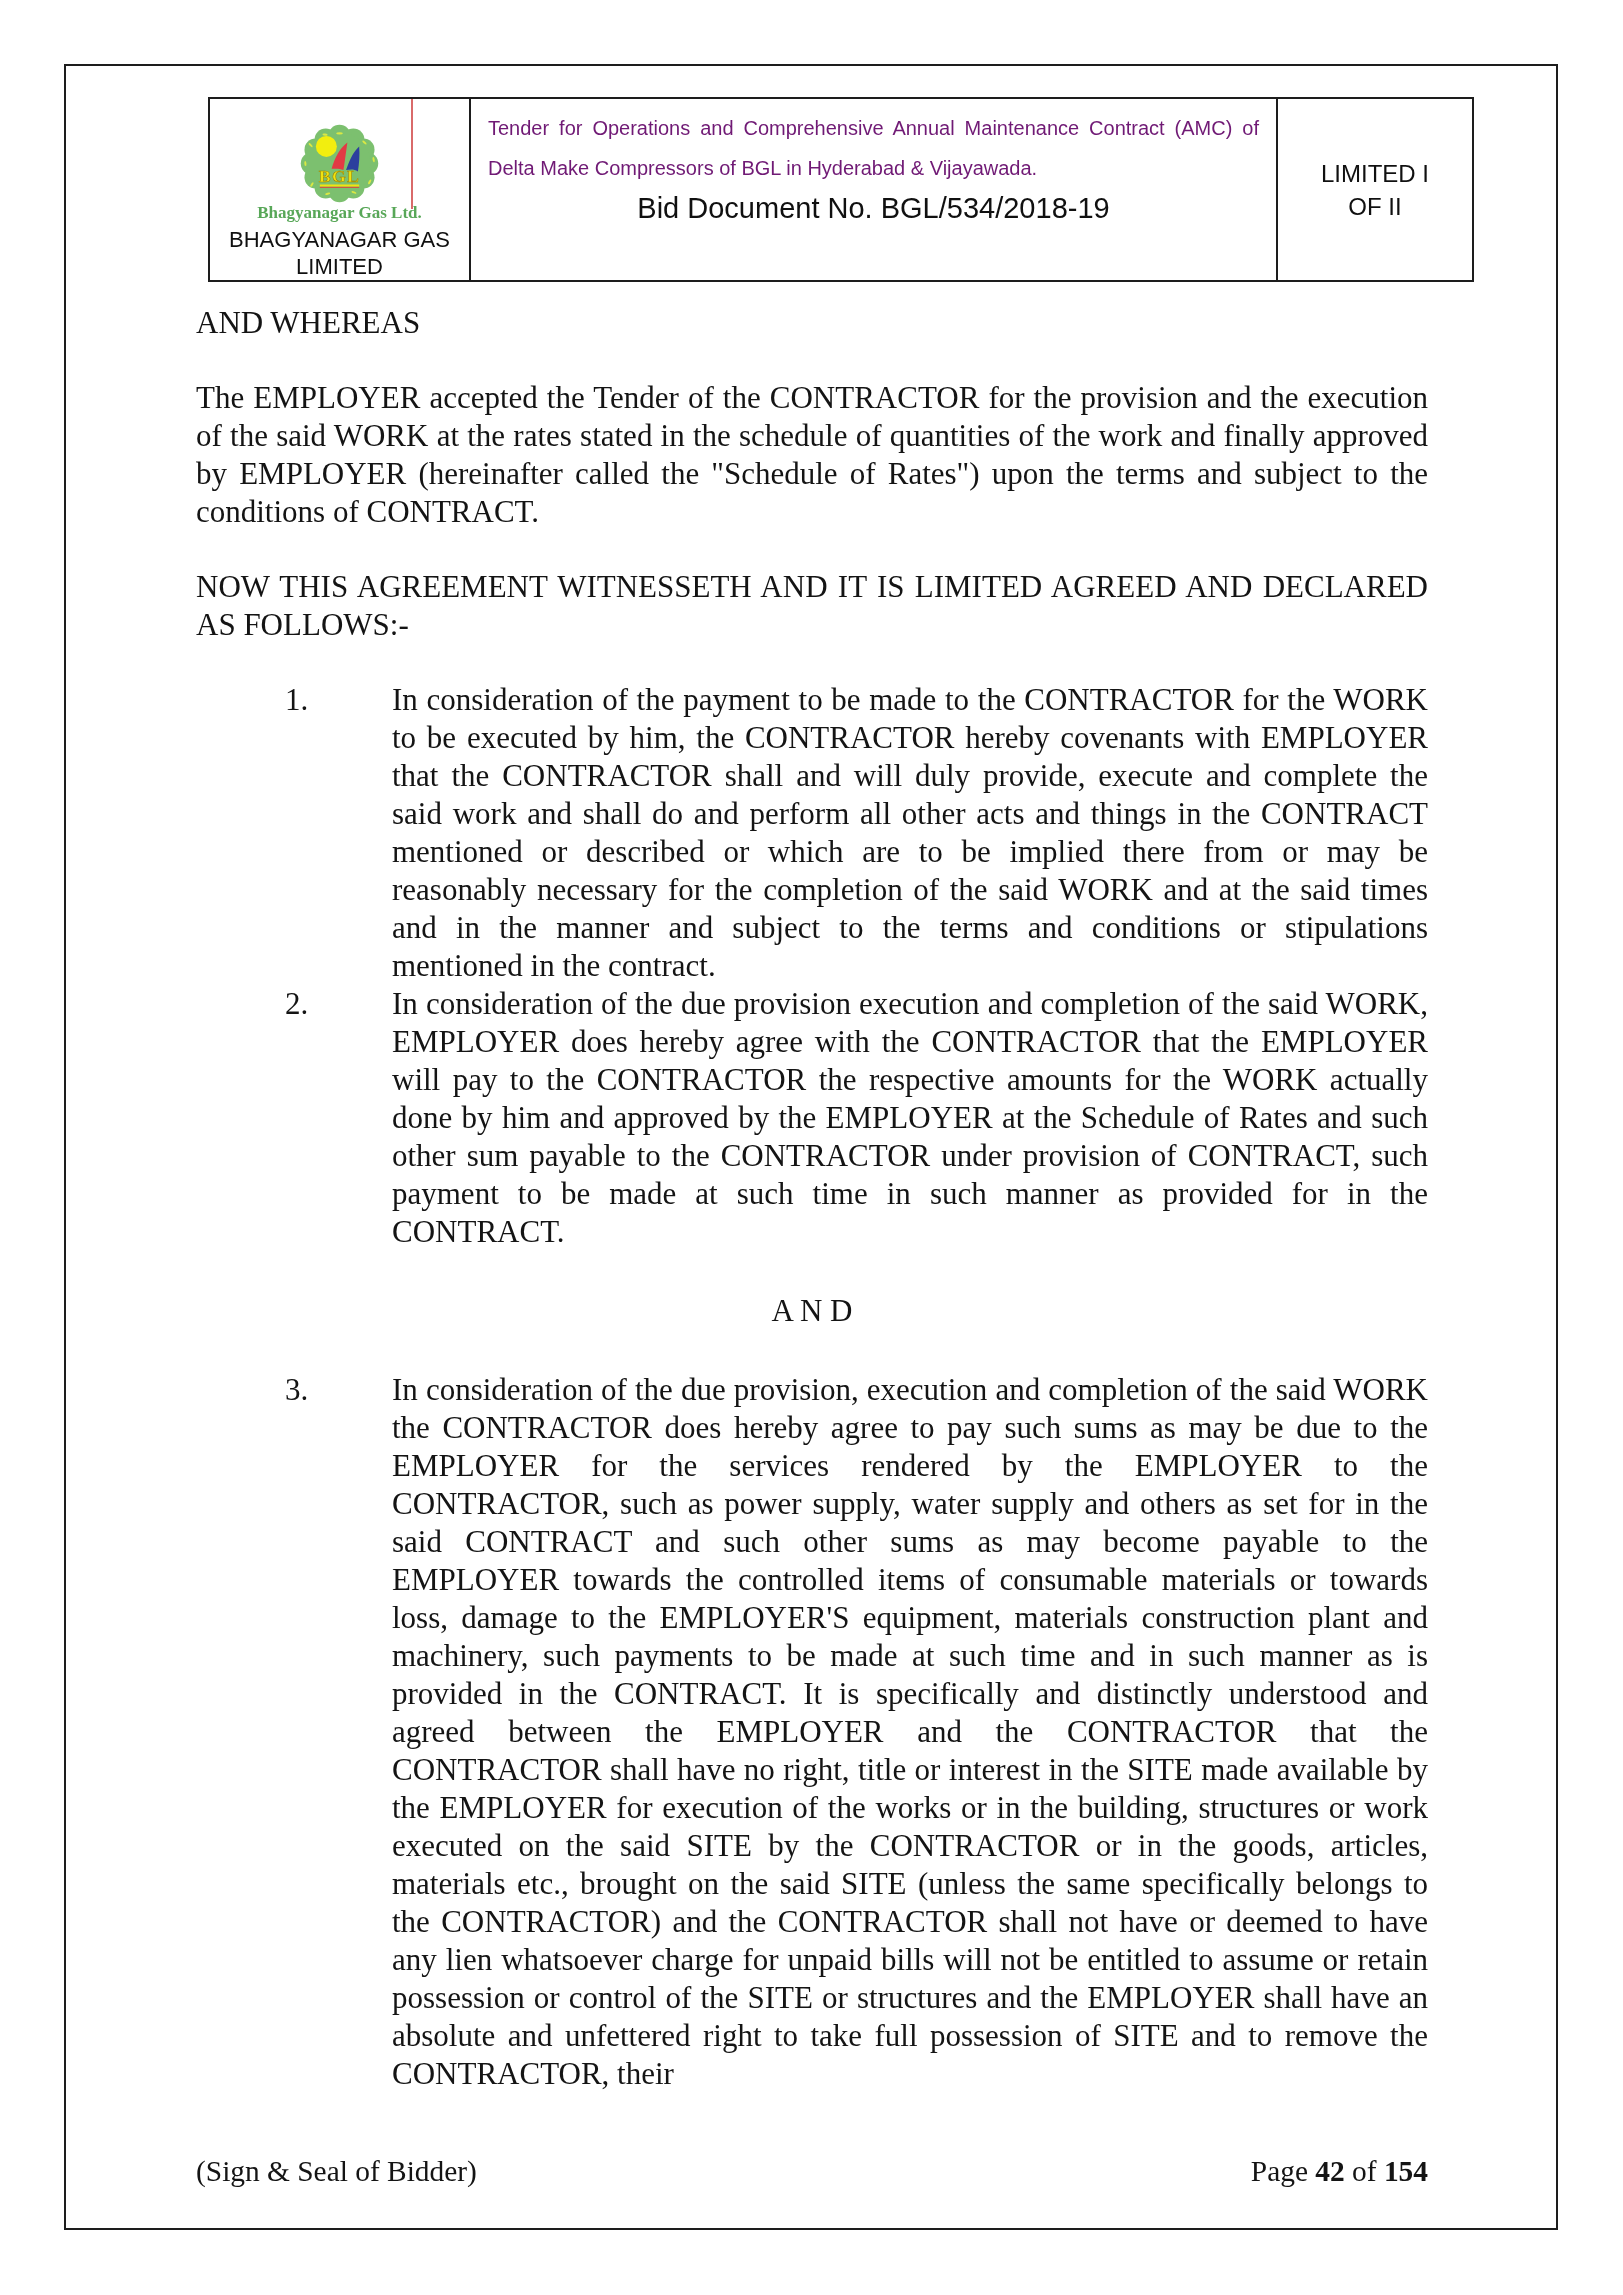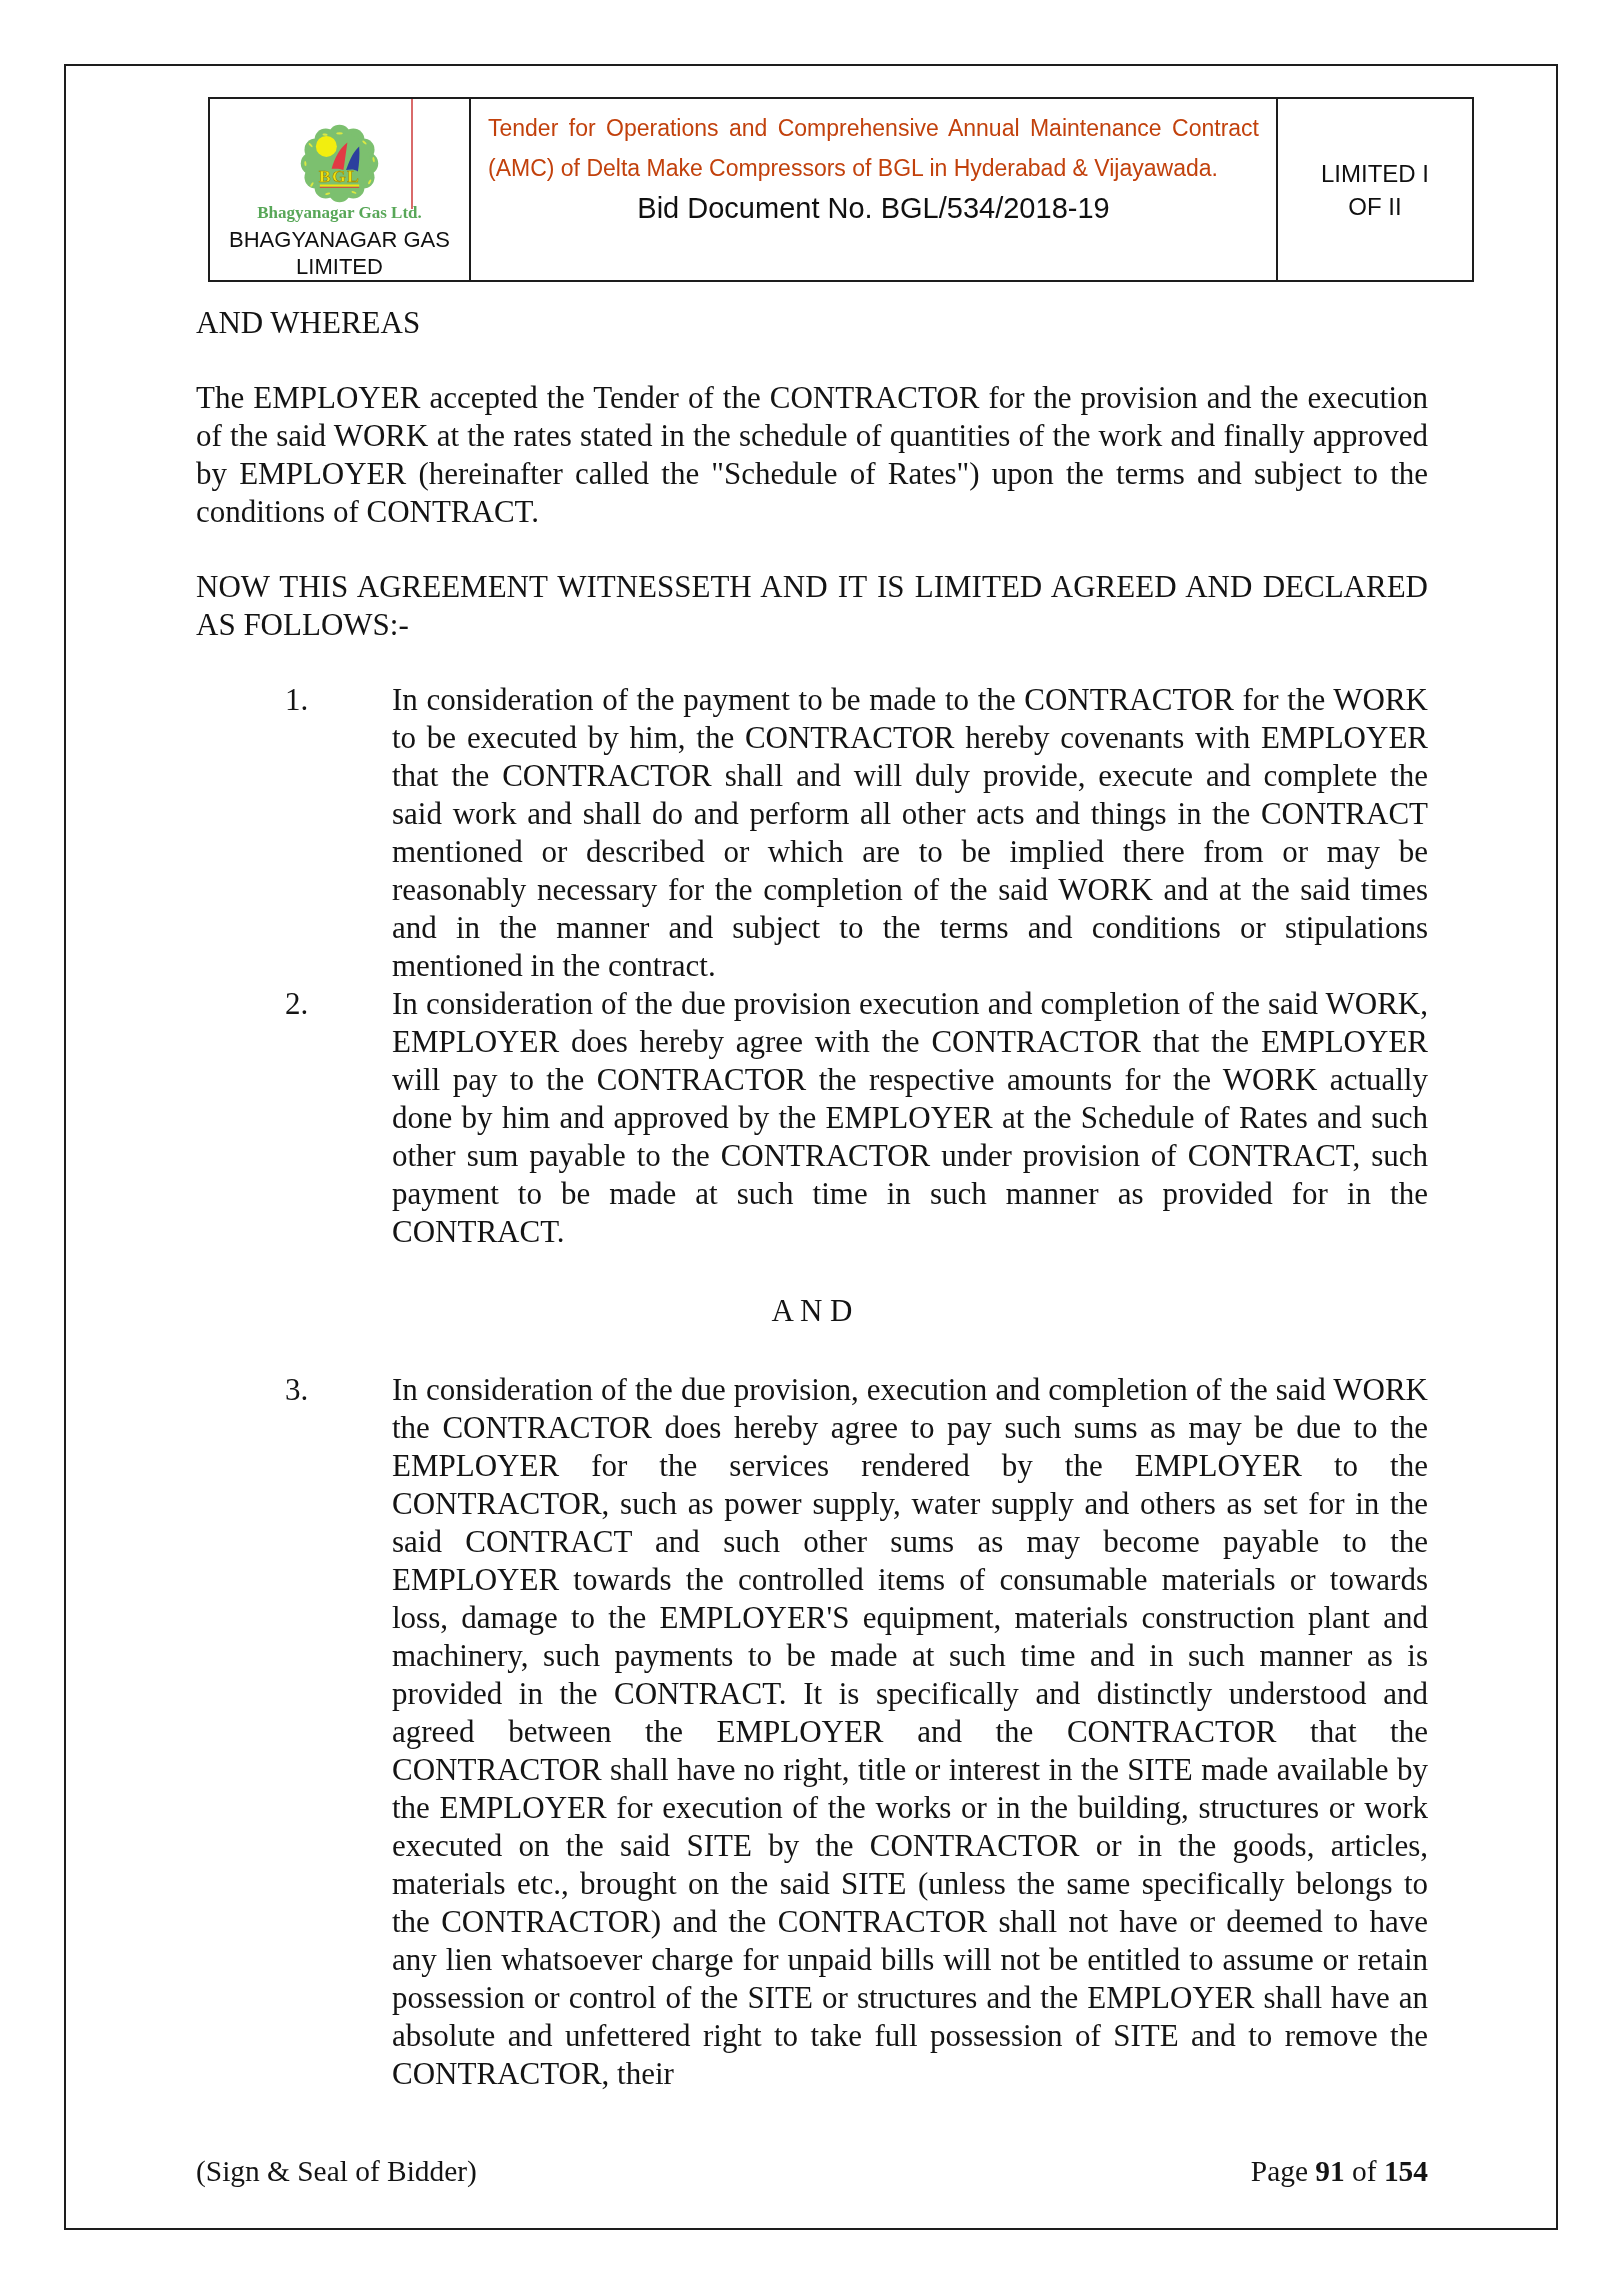--- a/index.html
+++ b/index.html
@@ -31,22 +31,22 @@
     font-family:"Liberation Serif", serif; font-weight:bold;
     font-size:17px; line-height:18.3px; color:#58a758; margin-top:1.3px;
     white-space:nowrap;
   }
   .company-name {
     font-family:"Liberation Sans", sans-serif; font-size:22px;
     line-height:27px; color:#101010; margin-top:4px;
   }
   .title-cell { flex:1; padding:9.2px 17px 6.5px 17px; }
   .tender-title {
-    font-family:"Liberation Sans", sans-serif; font-size:23px;
-    line-height:40px; text-align:justify; color:#c2410c;
+    font-family:"Liberation Sans", sans-serif; font-size:20px;
+    line-height:40px; text-align:justify; color:#701a75;
   }
   .doc-no {
     font-family:"Liberation Sans", sans-serif; font-size:29px;
     line-height:40px; text-align:center; color:#101010;
   }
   .volume-cell {
     width:196px; border-left:2.6px solid #1d1d1d;
     display:flex; flex-direction:column; justify-content:center; align-items:center;
     font-family:"Liberation Sans", sans-serif; font-size:24px; line-height:33px;
     color:#101010; text-align:center;
@@ -153,16 +153,16 @@
 
       <div class="list-item">
         <div class="num">3.</div>
         <div class="item-text">In consideration of the due provision, execution and completion of the said WORK the CONTRACTOR does hereby agree to pay such sums as may be due to the EMPLOYER for the services rendered by the EMPLOYER to the CONTRACTOR, such as power supply, water supply and others as set for in the said CONTRACT and such other sums as may become payable to the EMPLOYER towards the controlled items of consumable materials or towards loss, damage to the EMPLOYER'S equipment, materials construction plant and machinery, such payments to be made at such time and in such manner as is provided in the CONTRACT. It is specifically and distinctly understood and agreed between the EMPLOYER and the CONTRACTOR that the CONTRACTOR shall have no right, title or interest in the SITE made available by the EMPLOYER for execution of the works or in the building, structures or work executed on the said SITE by the CONTRACTOR or in the goods, articles, materials etc., brought on the said SITE (unless the same specifically belongs to the CONTRACTOR) and the CONTRACTOR shall not have or deemed to have any lien whatsoever charge for unpaid bills will not be entitled to assume or retain possession or control of the SITE or structures and the EMPLOYER shall have an absolute and unfettered right to take full possession of SITE and to remove the CONTRACTOR, their</div>
       </div>
     </div>
   </div>
 
   <div class="footer">
     <div class="footer-left">(Sign &amp; Seal of Bidder)</div>
-    <div class="footer-right"><span>Page</span> <b>91</b> <span>of</span> <b>154</b></div>
+    <div class="footer-right"><span>Page</span> <b>42</b> <span>of</span> <b>154</b></div>
   </div>
 </div>
 
 
 </body></html>

